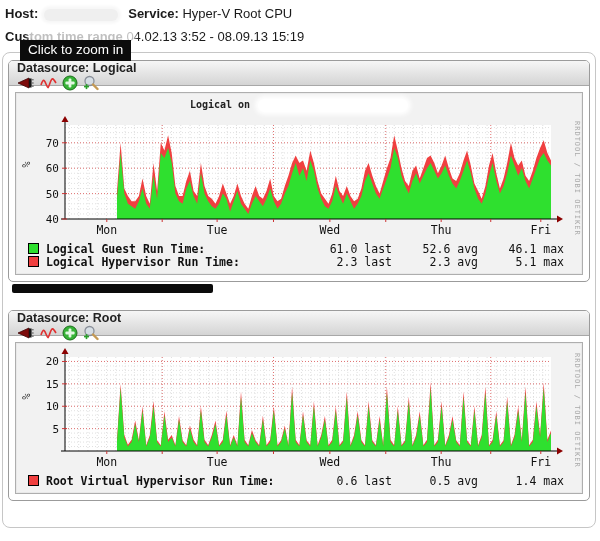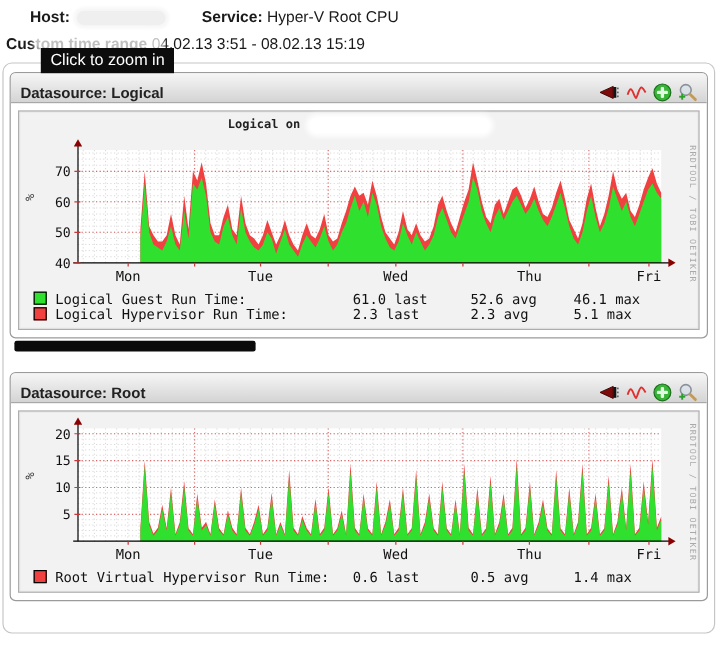--- a/index.html
+++ b/index.html
@@ -1,45 +1,45 @@
 <!DOCTYPE html>
 <html><head>
 <meta charset="utf-8">
 <style>
   html,body{margin:0;padding:0;}
   body{
     width:600px;height:541px;position:relative;background:#ffffff;
     font-family:"Liberation Sans",sans-serif;overflow:hidden;
   }
   .top-header{padding:6px 6px 0 5px;font-size:13px;color:#1a1a1a;}
-  .top-header b{font-weight:bold;margin-left:20px;}
+  .top-header b{font-weight:bold;}
   .redact-blur{
     display:inline-block;width:74px;height:12px;background:#efefef;border-radius:6px;
     box-shadow:0 0 3px 3px #f7f7f7;vertical-align:middle;margin:0 10px 0 6px;
   }
   .time-line{padding:8px 6px 0 5px;font-size:13px;color:#1a1a1a;position:relative;}
   .smear{
     position:absolute;left:30px;top:27px;width:104px;height:15px;background:#ffffff;
     opacity:.72;border-radius:8px;box-shadow:0 0 3px 3px rgba(255,255,255,.85);z-index:3;
   }
   .tooltip{
-    position:absolute;left:34px;top:40px;z-index:6;background:#0c0c0c;color:#ffffff;
+    position:absolute;left:20px;top:40px;z-index:6;background:#0c0c0c;color:#ffffff;
     font-size:13.5px;padding:2px 8px 4px 8px;white-space:nowrap;
   }
   .outer{
     position:absolute;left:2px;top:52px;width:594px;height:476px;background:#ffffff;
     border:1px solid #c6c6c6;border-radius:8px;box-sizing:border-box;
   }
   .panel{
     margin:7px 5px 0 5px;border:1px solid #9b9b9b;border-radius:5px;overflow:hidden;
     background:#ffffff;
   }
   .panel-header{
     height:24px;background:linear-gradient(#f6f6f6,#d4d4d4);
-    display:flex;align-items:flex-end;padding:0 8px;border-bottom:1px solid #a8a8a8;
+    display:flex;align-items:flex-start;padding:0 8px;border-bottom:1px solid #a8a8a8;flex-direction:column;
   }
   .panel-title{flex:1;font-weight:bold;font-size:12.5px;color:#222222;}
   .icons{display:flex;align-items:center;gap:5px;}
   .icons svg{display:block;}
   .rrd{
     margin:6px;background:#f2f2f2;border:1px solid #aeaeae;
     box-shadow:inset 0 0 0 1px #e9e9e9;position:relative;padding:4px 0 2px 0;
   }
   .rrd-title{
     text-align:center;font-family:"DejaVu Sans Mono",monospace;font-weight:bold;
@@ -60,41 +60,41 @@
     font-family:"DejaVu Sans Mono",monospace;font-size:7px;color:#a9a9a9;letter-spacing:1px;
   }
   .legend{
     font-family:"DejaVu Sans Mono",monospace;font-size:11.5px;color:#111111;
     padding:3px 10px 4px 12px;
   }
   .legend-row{display:flex;align-items:center;height:13px;}
   .sq{width:9px;height:9px;border:1px solid #000000;margin-right:7px;flex:none;}
   .sq-g{background:#2fe02f;}
   .sq-r{background:#f04040;}
-  .legend-label{width:248px;}
-  .lv{}
+  .legend-label{width:248px;font-weight:bold;}
+  .lv{text-align:right;}
   .lv.last{width:98px;}
   .lv.avg{width:86px;}
   .lv.max{width:86px;}
   .redact-bar{
     position:absolute;left:12px;top:284px;width:201px;height:9px;background:#0b0b0b;
     border-radius:2px;z-index:4;
   }
 </style>
 </head>
 <body>
 
 <div class="top-header">
   <b>Host:</b><span class="redact-blur"></span><b>Service:</b>
   <span>Hyper-V Root CPU</span>
 </div>
 
 <div class="time-line">
   <b>Custom time range</b>
-  <span>04.02.13 3:51 - 08.02.13 15:19</span>
+  <span>04.02.13 3:52 - 08.09.13 15:19</span>
 </div>
 <div class="smear"></div>
 
 <div class="tooltip">Click to zoom in</div>
 
 <div class="outer">
 
   <div class="panel">
     <div class="panel-header">
       <span class="panel-title">Datasource: Logical</span>

